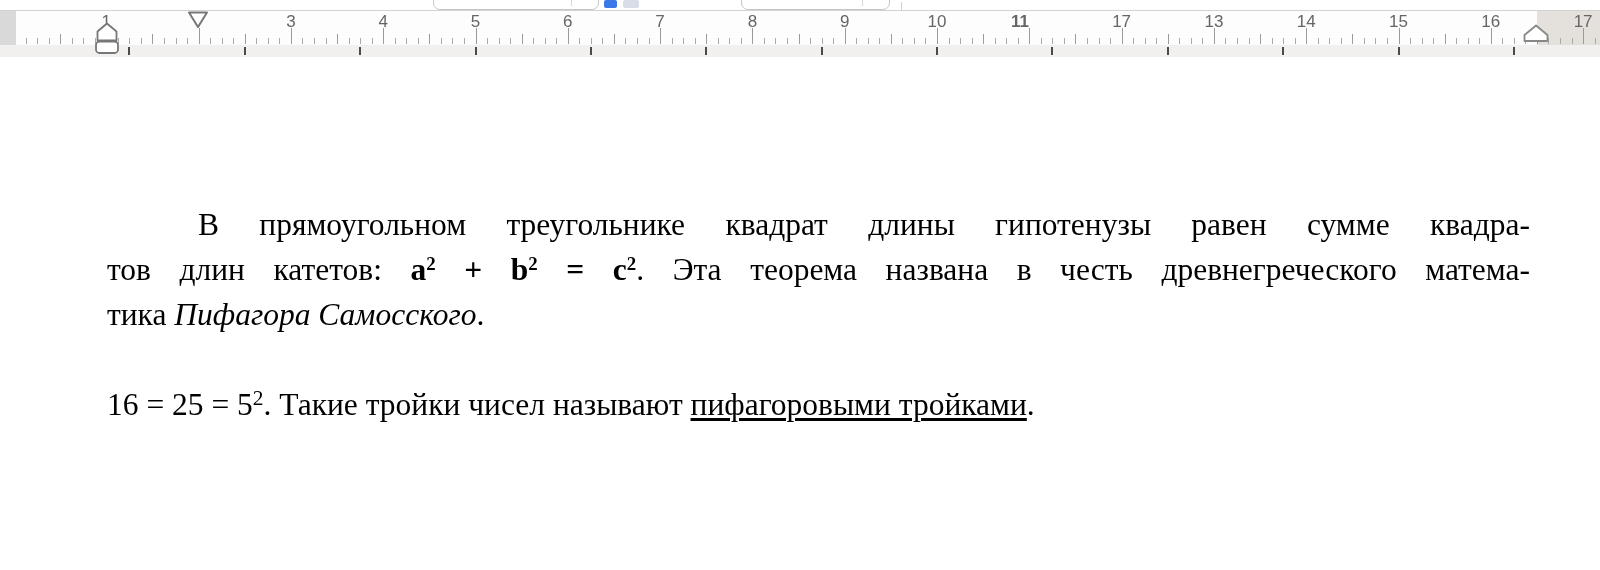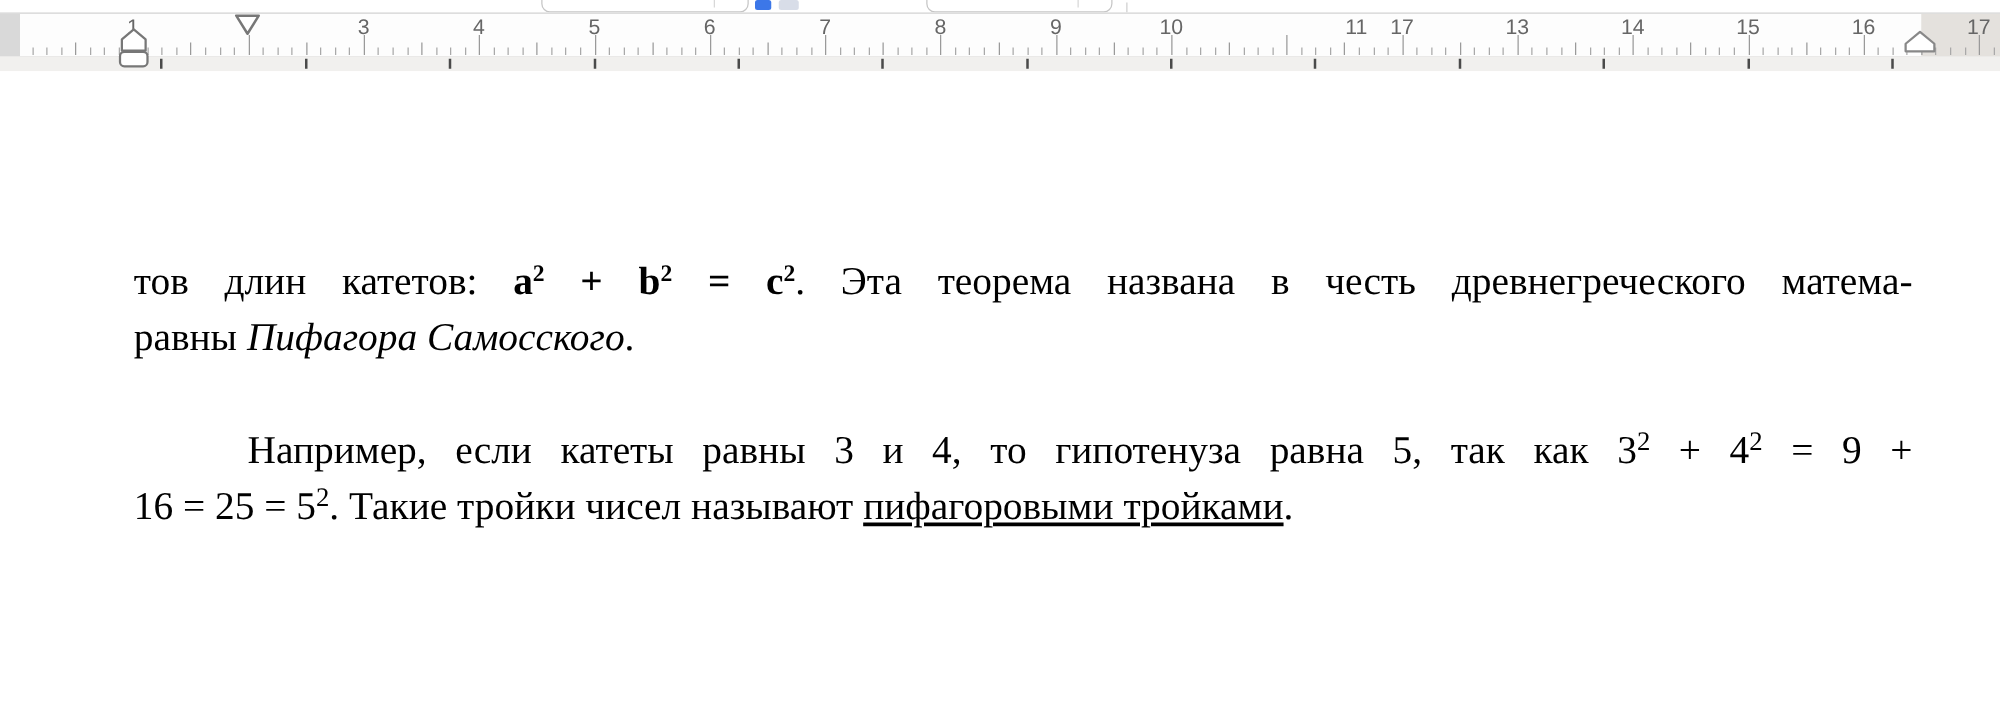--- a/index.html
+++ b/index.html
@@ -69,21 +69,21 @@
     <div id="ruler-marks">
         <div class="rnum" style="left: 106.3px;">1</div>
         <div class="rnum" style="left: 290.9px;">3</div>
         <div class="rnum" style="left: 383.2px;">4</div>
         <div class="rnum" style="left: 475.5px;">5</div>
         <div class="rnum" style="left: 567.8px;">6</div>
         <div class="rnum" style="left: 660.1px;">7</div>
         <div class="rnum" style="left: 752.4px;">8</div>
         <div class="rnum" style="left: 844.7px;">9</div>
         <div class="rnum" style="left: 937px;">10</div>
-        <div class="rnum" style="left: 1085px;">11</div>
+        <div class="rnum" style="left: 1020px; font-weight: bold;">11</div>
         <div class="rnum" style="left: 1121.6px;">17</div>
         <div class="rnum" style="left: 1213.9px;">13</div>
         <div class="rnum" style="left: 1306.2px; text-align: center;">14</div>
         <div class="rnum" style="left: 1398.5px;">15</div>
         <div class="rnum" style="left: 1490.8px;">16</div>
         <div class="rnum" style="left: 1583.1px;">17</div>
         <div class="tick t-sub" style="left: 25.5375px;"></div>
         <div class="tick t-sub" style="left: 37.075px;"></div>
         <div class="tick t-sub" style="left: 48.6125px;"></div>
         <div class="tick t-half" style="left: 60.15px;"></div>
@@ -251,22 +251,22 @@
     </g>
     <g>
       <polygon points="1536,25.5 1547.5,35 1547.5,41 1524.5,41 1524.5,35" fill="#ffffff" stroke="#888888" stroke-width="1.8" stroke-linejoin="round"></polygon>
     </g>
   </svg>
 
   <div class="page">
     <div class="textcol">
       <div class="tline blank"></div>
       <div id="paragraphs">
+          <div class="tline just ind"><span>В прямоугольном треугольнике квадрат длины гипотенузы равен сумме квадра-</span></div>
           <div class="tline just"><span>тов длин катетов: </span><span class="r-b">a</span><span class="r-b r-sup">2</span><span class="r-b"> + </span><span class="r-b">b</span><span class="r-b r-sup">2</span><span class="r-b"> = </span><span class="r-b">c</span><span class="r-b r-sup">2</span><span>. Эта теорема названа в честь древнегреческого матема-</span></div>
-          <div class="tline wrapok"><span>равны </span><span class="r-i">Пифагора Самосского</span><span>.</span></div>
+          <div class="tline wrapok"><span>тика </span><span class="r-i">Пифагора Самосского</span><span>.</span></div>
           <div class="tline blank"></div>
-          <div class="tline just ind"><span>Например, если катеты равны 3 и 4, то гипотенуза равна 5, так как 3</span><span class="r-sup">2</span><span> + 4</span><span class="r-sup">2</span><span> = 9 +</span></div>
           <div class="tline wrapok"><span>16 = 25 = 5</span><span class="r-sup">2</span><span>. Такие тройки чисел называют </span><span class="r-u">пифагоровыми тройками</span><span>.</span></div>
         </div>
     </div>
   </div>
 
 </div>
 
 </body></html>

